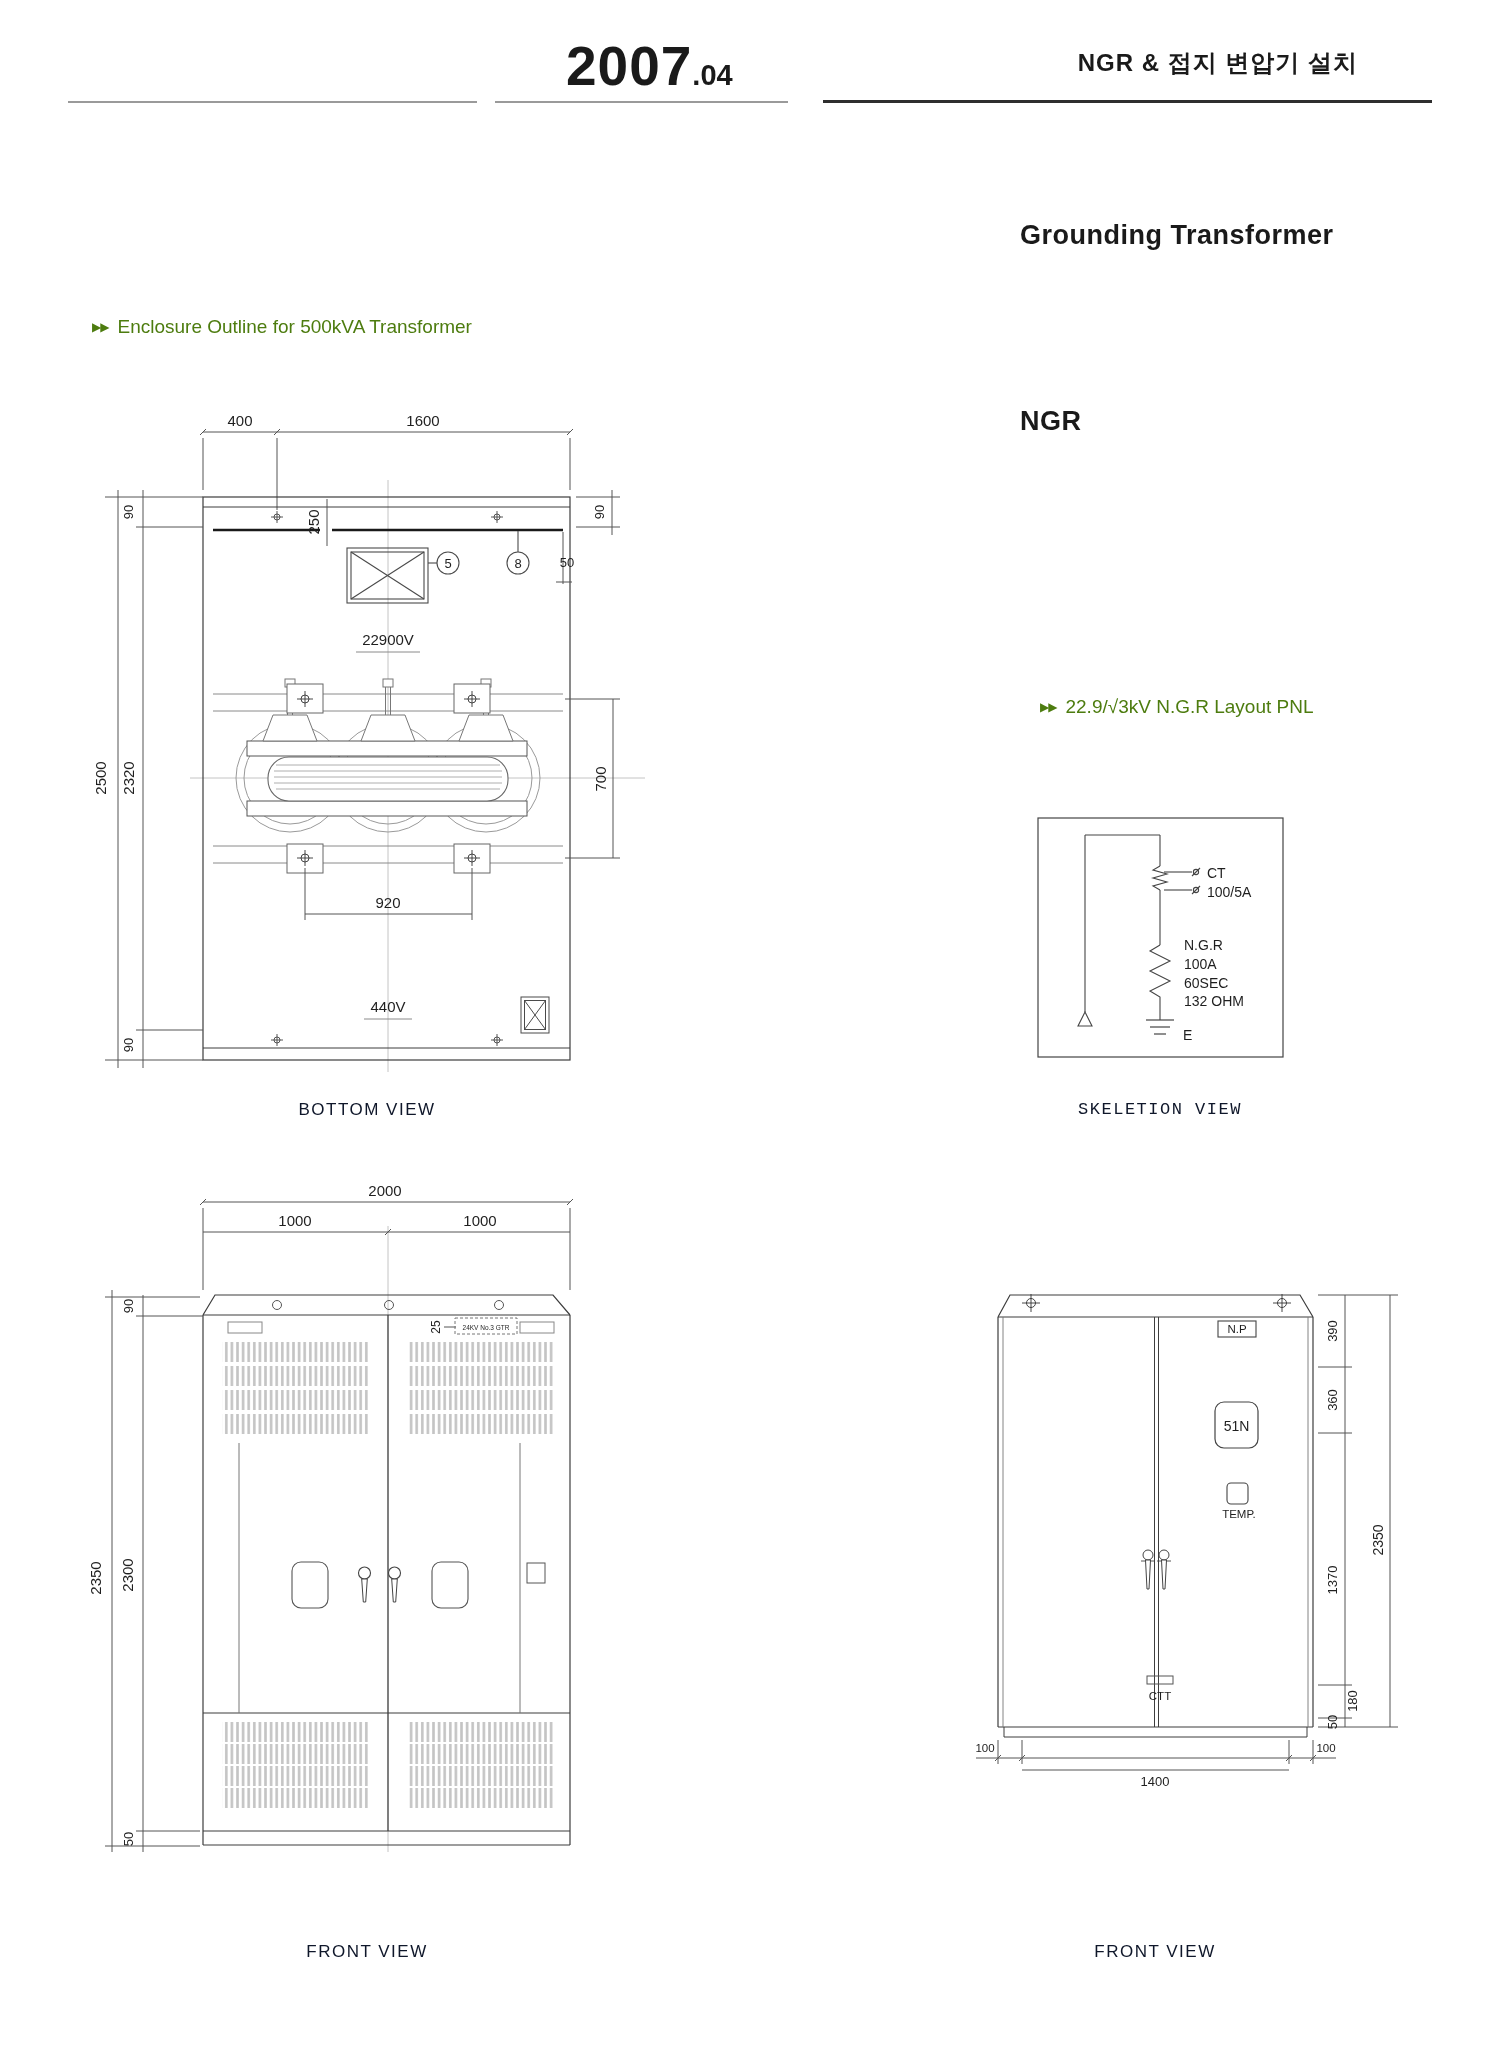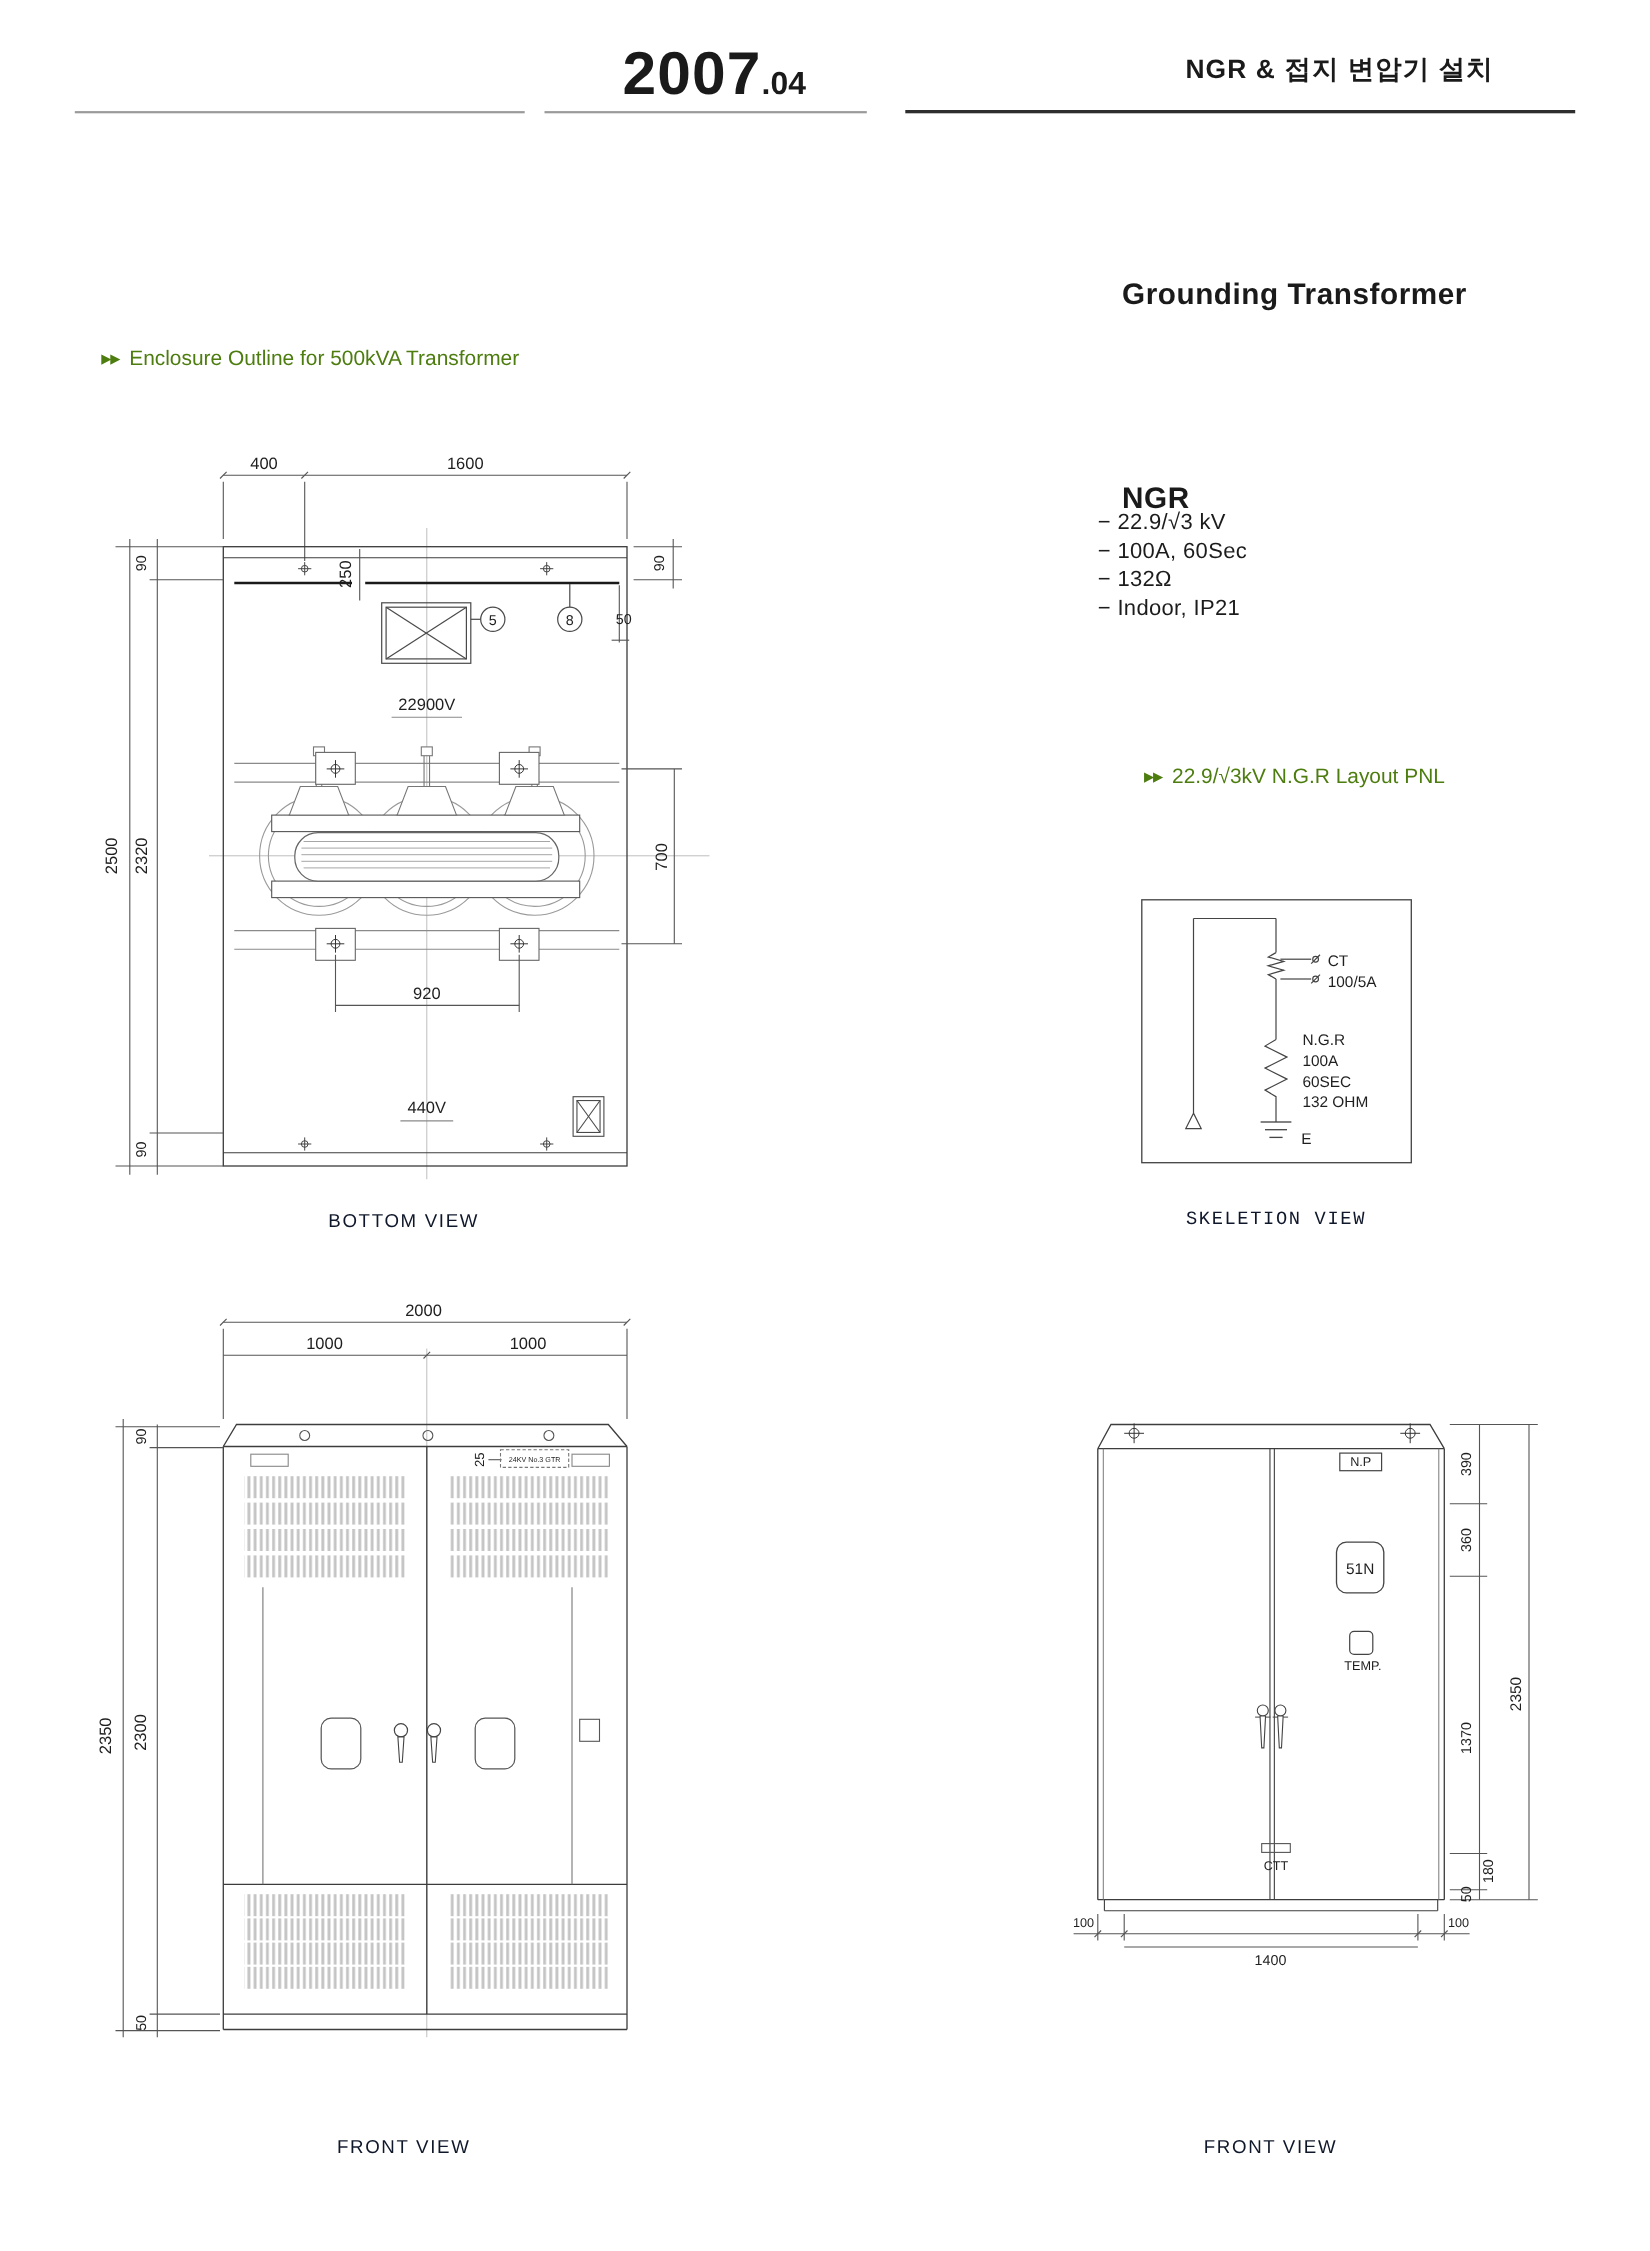--- a/index.html
+++ b/index.html
@@ -9,21 +9,21 @@
   
   .hdr-title{left:566px;top:34px;}
   .hdr-title .year{font-size:55px;font-weight:bold;letter-spacing:1px;}
   .hdr-title .month{font-size:29px;font-weight:bold;}
   .hdr-ko{left:1000px;top:47px;width:358px;text-align:right;font-size:24px;font-weight:bold;letter-spacing:1px;}
   .rule{position:absolute;height:2px;background:#9a9a9a;}
   .rule.dark{height:3px;background:#2e2e2e;}
   
   .sec-title{font-size:19px;color:#4d7c0f;}
   .sec-title .arrows{font-size:12px;letter-spacing:-1px;margin-right:9px;position:relative;top:-2px;}
-  .h1{font-size:27px;font-weight:bold;letter-spacing:0.5px;margin-top:32px;}
+  .h1{font-size:27px;font-weight:bold;letter-spacing:0.5px;}
   .spec{font-size:20px;line-height:26px;letter-spacing:0.3px;color:#1c1c1c;}
   .spec .first{padding-left:25px;}
   
   .caption{font-size:17px;letter-spacing:1.5px;color:#0f172a;text-align:center;width:220px;}
   svg text{font-family:"Liberation Sans",sans-serif;fill:#1f1f1f;}
   svg{overflow:visible;}
 </style>
 </head>
 <body>
 
@@ -36,26 +36,20 @@
   <div class="rule" style="left:68px;top:101px;width:409px;"></div>
   <div class="rule" style="left:495px;top:101px;width:293px;"></div>
   <div class="rule dark" style="left:823px;top:100px;width:609px;"></div>
 
   <div class="abs sec-title" style="left:92px;top:316px;">
     <span class="arrows">▶▶</span><span>Enclosure Outline for 500kVA Transformer</span>
   </div>
 
   <div class="abs h1" style="left:1020px;top:220px;">Grounding Transformer</div>
   <div class="abs h1" style="left:1020px;top:406px;">NGR</div>
-  <div class="abs spec" style="left:998px;top:462px;">
-    <div>− 22.9/√3 kV</div>
-    <div>− 100A, 60Sec</div>
-    <div>− 132Ω</div>
-    <div>− Indoor, IP21</div>
-  </div>
   <div class="abs sec-title" style="left:997px;top:696px;padding-left:43px;">
     <span class="arrows">▶▶</span><span>22.9/√3kV N.G.R Layout PNL</span>
   </div>
 
   <svg class="abs" style="left:60px;top:370px;" width="660" height="760" viewBox="60 370 660 760">
 
     <g stroke="#bdbdbd" stroke-width="0.9">
       <line x1="388" y1="480" x2="388" y2="1072"></line>
       <line x1="190" y1="778" x2="645" y2="778"></line>
     </g>

